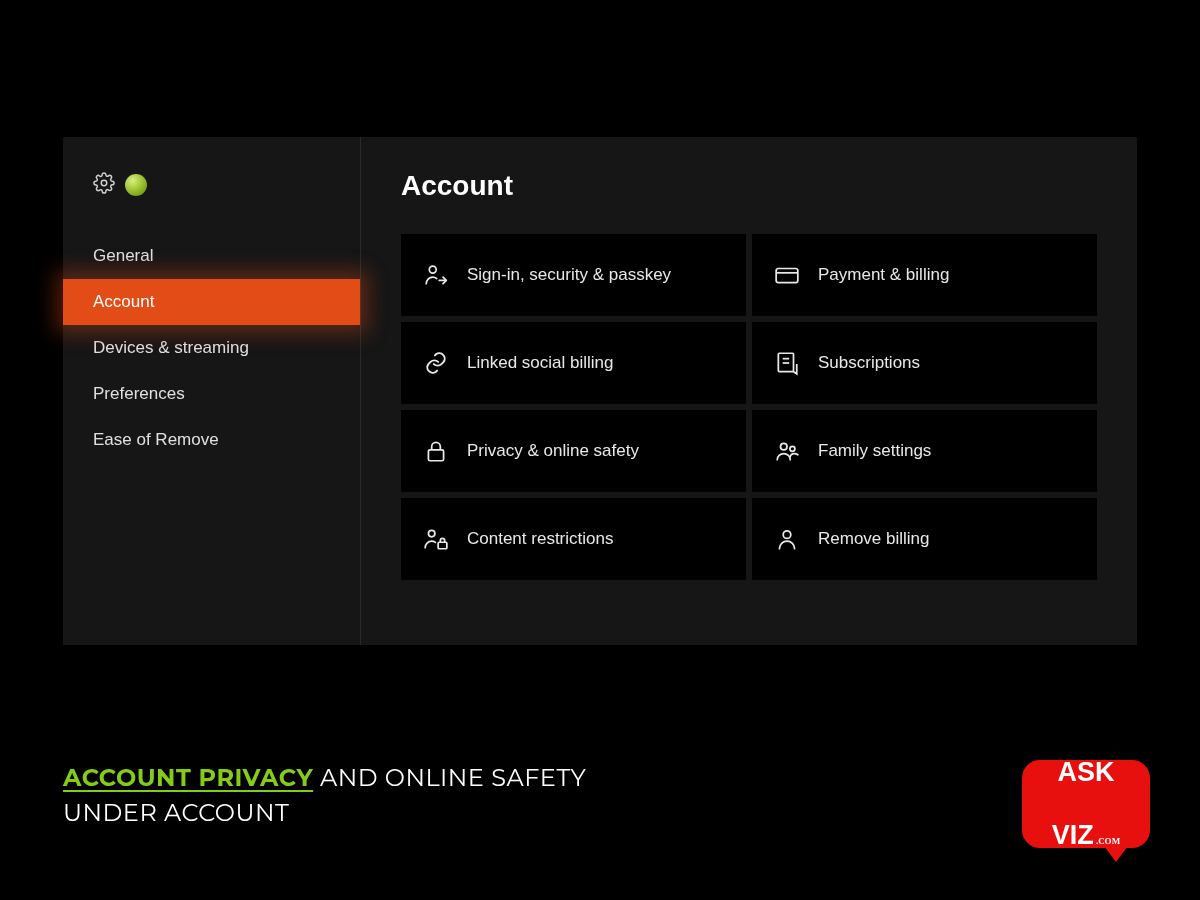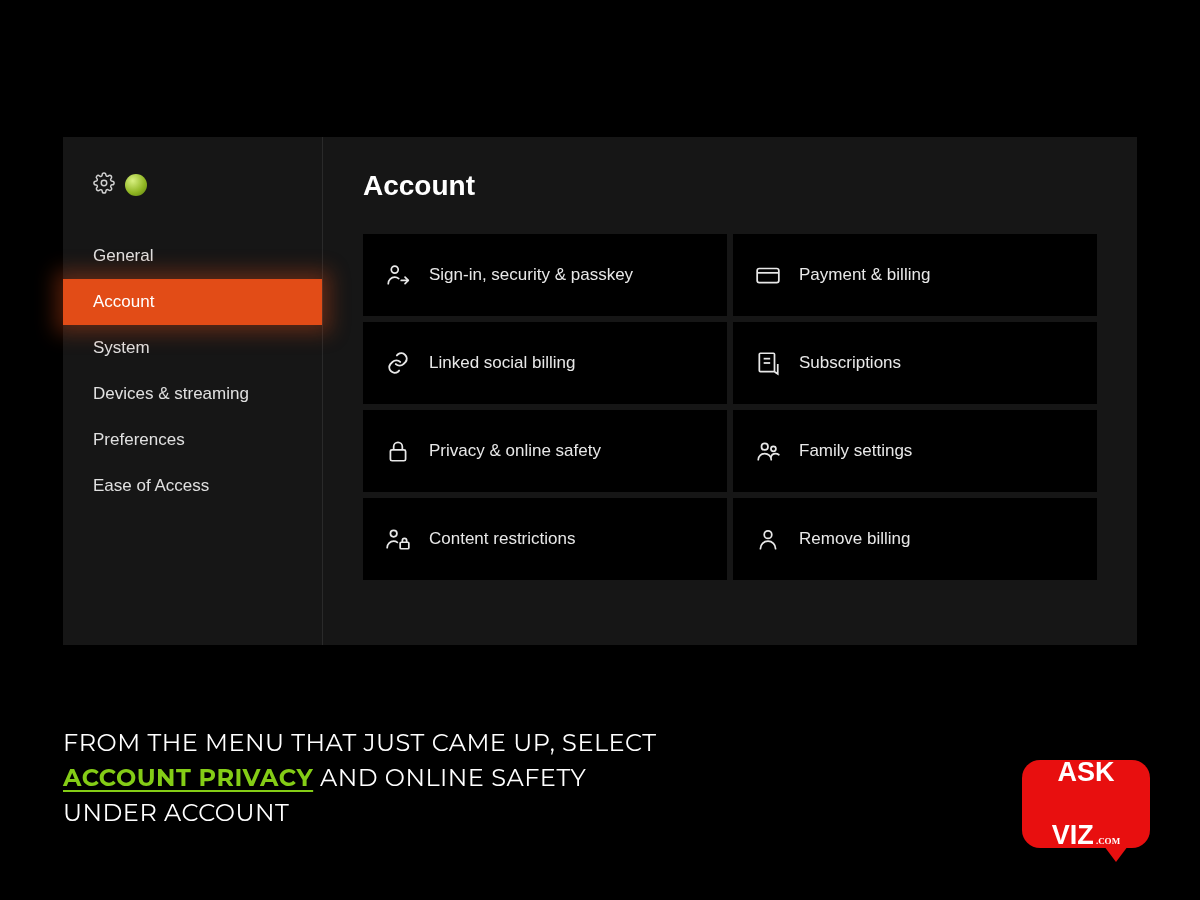--- a/index.html
+++ b/index.html
@@ -18,21 +18,21 @@
     .settings-panel {
       position: absolute;
       left: 63px;
       top: 137px;
       width: 1074px;
       height: 508px;
       background: #161616;
       display: flex;
     }
     .sidebar {
-      width: 260px;
+      width: 298px;
       border-right: 1px solid #2a2a2a;
       padding-top: 20px;
     }
     .sidebar-header {
       display: flex;
       align-items: center;
       padding: 15px 30px 30px 30px;
       gap: 10px;
     }
     .gear-icon svg {
@@ -177,24 +177,23 @@
         <svg viewBox="0 0 24 24" fill="none" stroke="#d0d0d0" stroke-width="1.6">
           <circle cx="12" cy="12" r="3"></circle>
           <path d="M19.4 15a1.65 1.65 0 0 0 .33 1.82l.06.06a2 2 0 1 1-2.83 2.83l-.06-.06a1.65 1.65 0 0 0-1.82-.33 1.65 1.65 0 0 0-1 1.51V21a2 2 0 1 1-4 0v-.09A1.65 1.65 0 0 0 9 19.4a1.65 1.65 0 0 0-1.82.33l-.06.06a2 2 0 1 1-2.83-2.83l.06-.06a1.65 1.65 0 0 0 .33-1.82 1.65 1.65 0 0 0-1.51-1H3a2 2 0 1 1 0-4h.09A1.65 1.65 0 0 0 4.6 9a1.65 1.65 0 0 0-.33-1.82l-.06-.06a2 2 0 1 1 2.83-2.83l.06.06a1.65 1.65 0 0 0 1.82.33H9a1.65 1.65 0 0 0 1-1.51V3a2 2 0 1 1 4 0v.09a1.65 1.65 0 0 0 1 1.51 1.65 1.65 0 0 0 1.82-.33l.06-.06a2 2 0 1 1 2.83 2.83l-.06.06a1.65 1.65 0 0 0-.33 1.82V9a1.65 1.65 0 0 0 1.51 1H21a2 2 0 1 1 0 4h-.09a1.65 1.65 0 0 0-1.51 1z"></path>
         </svg>
       </span>
       <span class="orb-icon"></span>
     </div>
     <div class="nav-items">
       <div class="nav-item">General</div>
       <div class="nav-item active">Account</div>
-      <div class="nav-item">System</div>
       <div class="nav-item">Devices &amp; streaming</div>
       <div class="nav-item">Preferences</div>
-      <div class="nav-item">Ease of Access</div>
+      <div class="nav-item">Ease of Remove</div>
     </div>
   </div>
 
   <div class="main-content">
     <h1 class="page-title">Account</h1>
     <div class="tiles-grid">
 
       <div class="tile">
         <span class="tile-icon">
           <svg viewBox="0 0 24 24" fill="none" stroke="#e8e8e8" stroke-width="1.6" stroke-linecap="round" stroke-linejoin="round">
@@ -281,21 +280,21 @@
           </svg>
         </span>
         <span class="tile-label">Remove billing</span>
       </div>
 
     </div>
   </div>
 </div>
 
 <div class="caption">
-  <span>From the menu that just came up, select</span><br>
+  <br>
   <span class="highlight">Account Privacy</span><span> and online safety</span><br>
   <span>under account</span>
 </div>
 
 <div class="logo">
   <div class="logo-bubble">
     <div class="logo-text">ASK</div>
     <div style="display:flex;align-items:baseline;gap:2px;margin-top:38px;">
       <div class="logo-text">VIZ</div>
       <div class="logo-sub">.COM</div>

